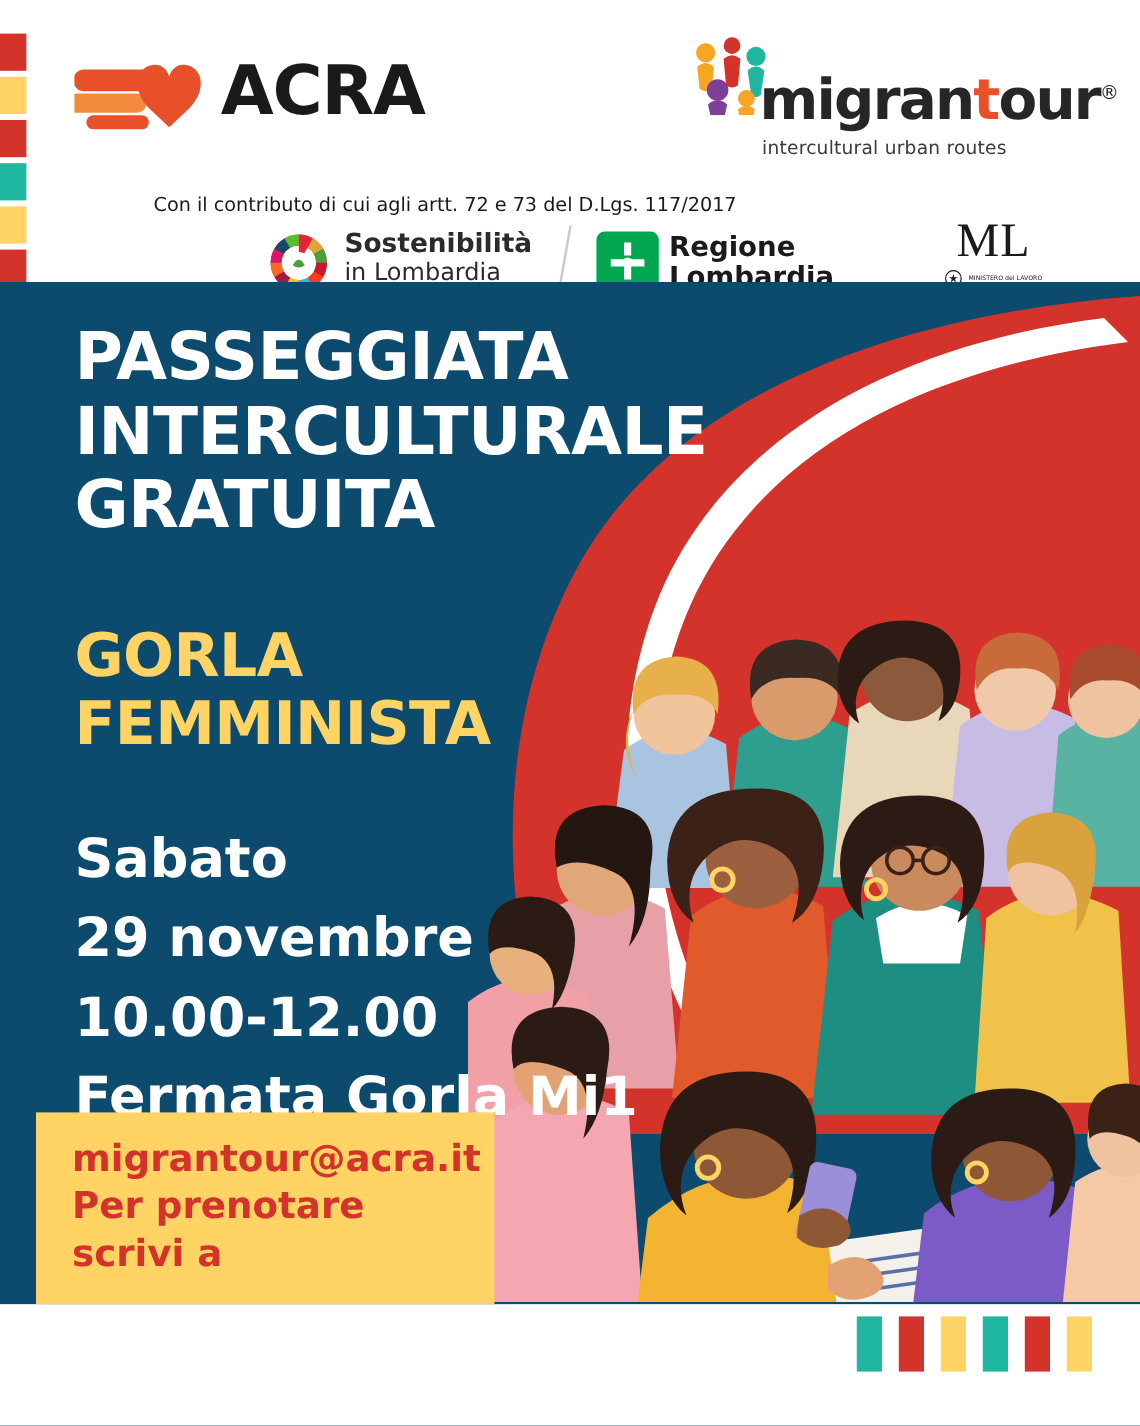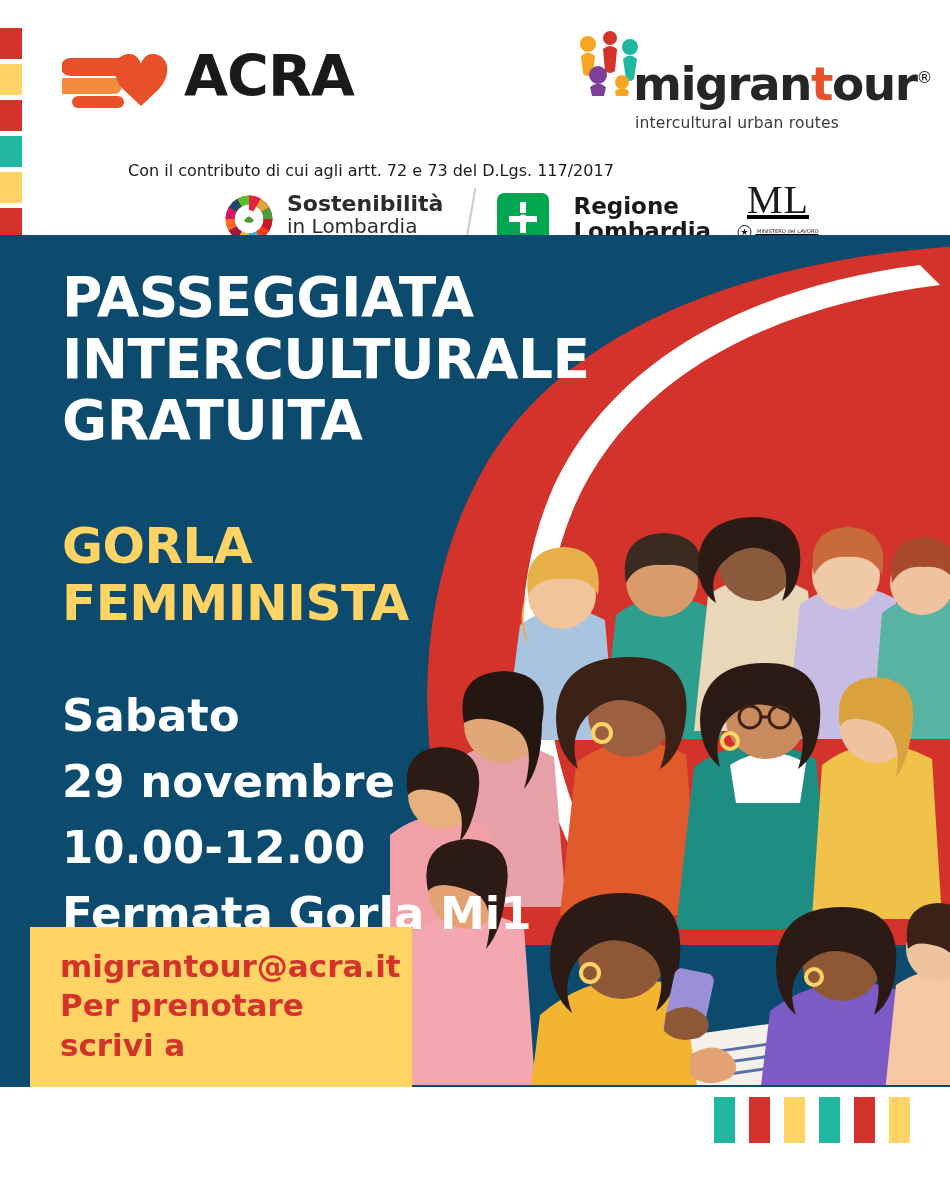--- a/index.html
+++ b/index.html
@@ -99,33 +99,33 @@
   .sost-text {
     font-size: 22px; line-height: 1.08; color: #2b2b2b;
     font-family: "DejaVu Sans", sans-serif;
   }
   .sost-text b { font-weight: bold; }
   .sost-text span { display: block; font-size: 20px; }
   .divider {
     width: 2px; height: 62px; background: #c9c9c9;
     margin: 0 26px; transform: skewX(-10deg);
   }
-  .regione { display: flex; align-items: center; gap: 24px; }
+  .regione { display: flex; align-items: center; gap: 8px; }
   .reg-mark {
     width: 52px; height: 52px; background: #00A650;
     border-radius: 7px; position: relative;
   }
   .reg-text {
     font-size: 23px; font-weight: bold; line-height: 1.07;
     color: #1a1a1a; font-family: "DejaVu Sans", sans-serif;
   }
   .ministero {
     position: absolute;
-    left: 728px; top: 180px;
-    width: 100px; text-align: center; text-decoration: underline;
+    left: 778px; top: 180px;
+    width: 100px; text-align: center;
   }
   .min-ml {
     font-family: "Liberation Serif", serif;
     font-size: 40px; line-height: 1; color: #1a1a1a;
     letter-spacing: 1px;
   }
   .min-lines { font-size: 5.2px; line-height: 1.45; color: #1a1a1a; margin-top: 3px;
     font-family: "DejaVu Sans", sans-serif; }
   .min-emblem {
     display: inline-block; width: 15px; height: 18px;

